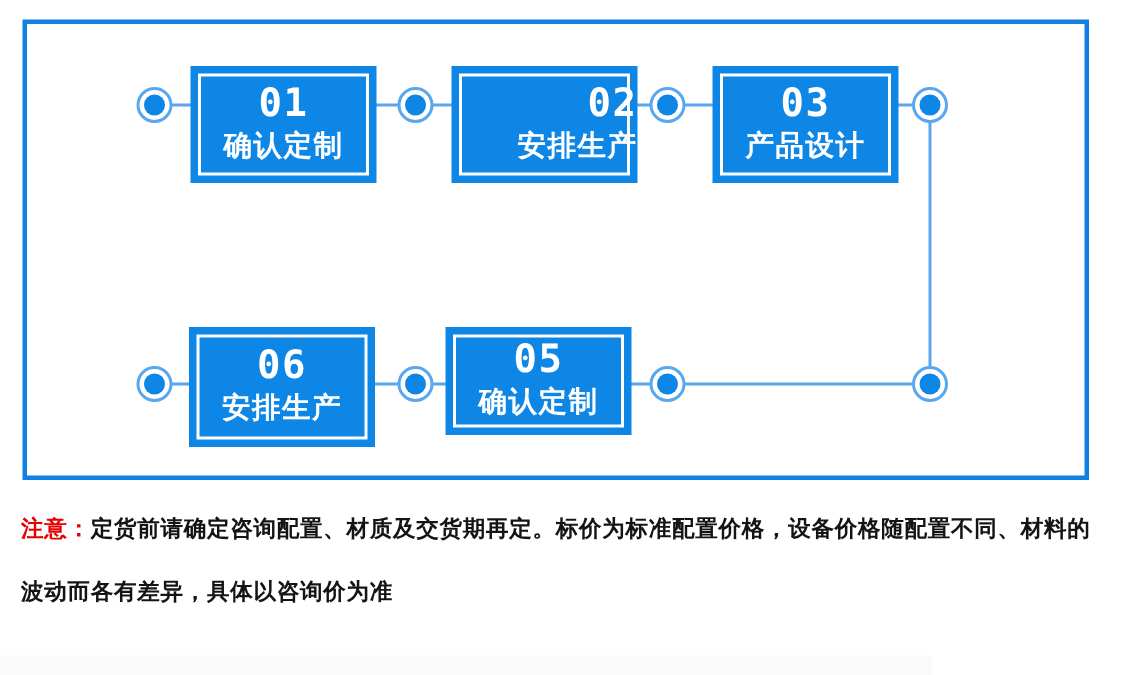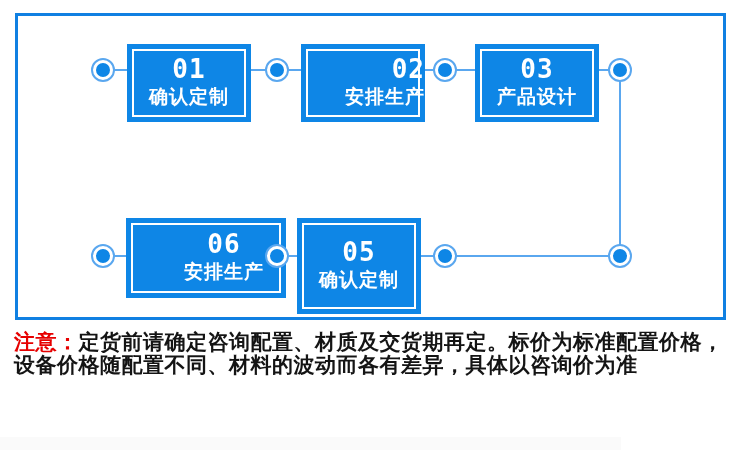--- a/index.html
+++ b/index.html
@@ -70,22 +70,22 @@
   }
   .block .label {
     font-size: 19px;
     font-weight: bold;
     letter-spacing: 1px;
     margin-top: 1px;
   }
   .b1 { left: 127px; top: 44px; }
   .b2 { left: 301px; top: 44px; align-items: flex-end; }
   .b3 { left: 475px; top: 44px; text-align: right; }
-  .b6 { left: 126px; top: 218px; height: 80px; padding-left: 36px; }
-  .b5 { left: 297px; top: 218px; height: 96px; }
+  .b6 { left: 126px; top: 218px; height: 80px; }
+  .b5 { left: 297px; top: 218px; height: 72px; }
   .b4 { left: 473px; top: 218px; height: 80px; }
   
   .dot {
     position: absolute;
     width: 24px;
     height: 24px;
     border-radius: 50%;
     border: 2px solid #5aa7ef;
     background: #ffffff;
     box-sizing: border-box;
@@ -104,24 +104,24 @@
   .dx1 { left: 91px; }
   .dx2 { left: 265px; }
   .dx3 { left: 433px; }
   .dx4 { left: 608px; }
   
   .note {
     position: absolute;
     left: 14px;
     top: 331px;
     width: 724px;
-    font-size: 21px;
+    font-size: 15px;
     font-weight: bold;
     color: #141414;
-    line-height: 23px;
+    line-height: 42px;
     letter-spacing: 0.5px;
   }
   .note .warn {
     color: #e60000;
   }
   
   .bottom-bar {
     position: absolute;
     left: 0;
     top: 437px;

